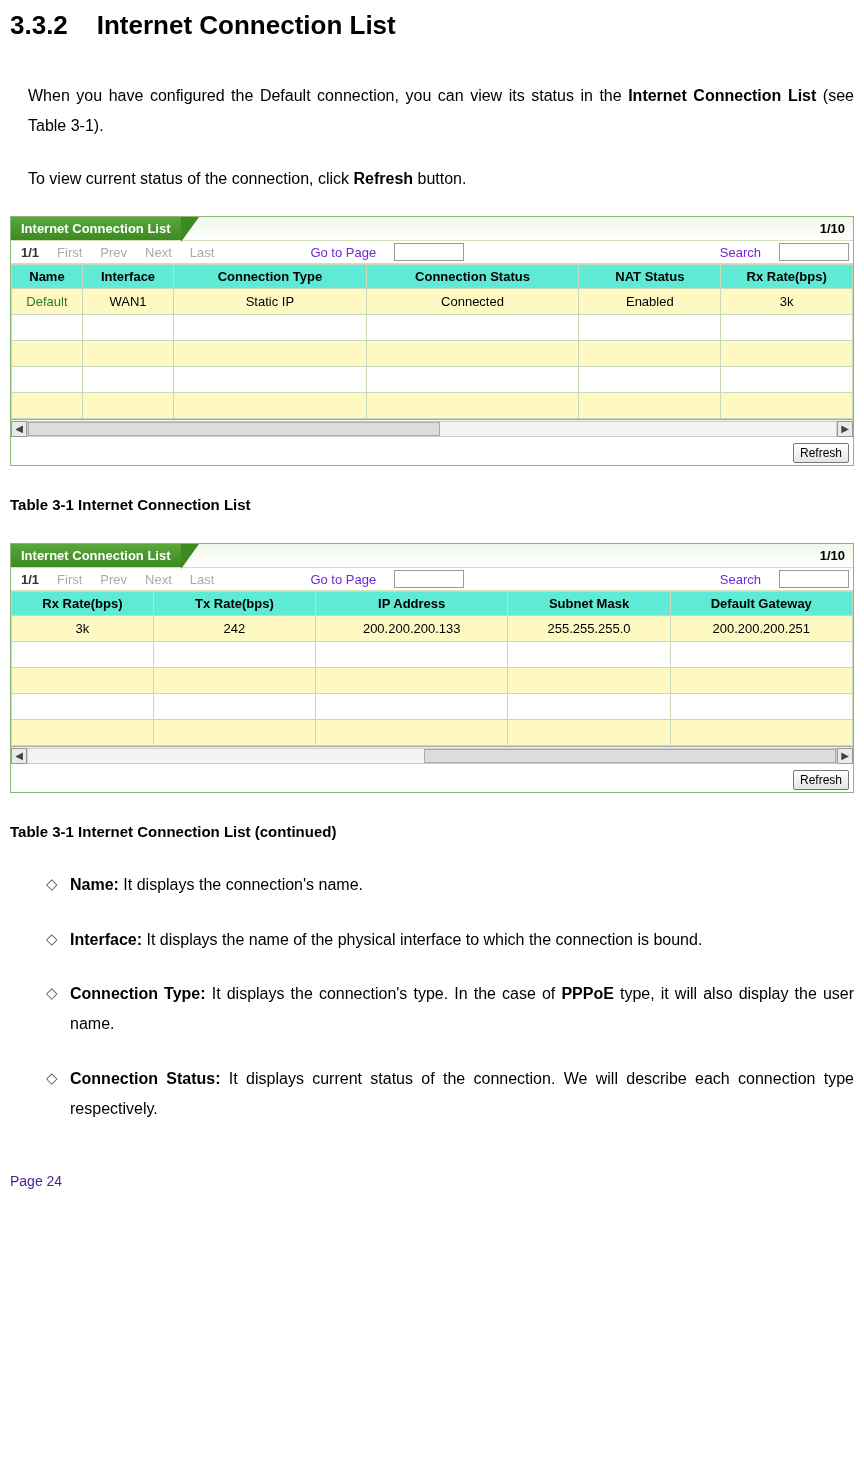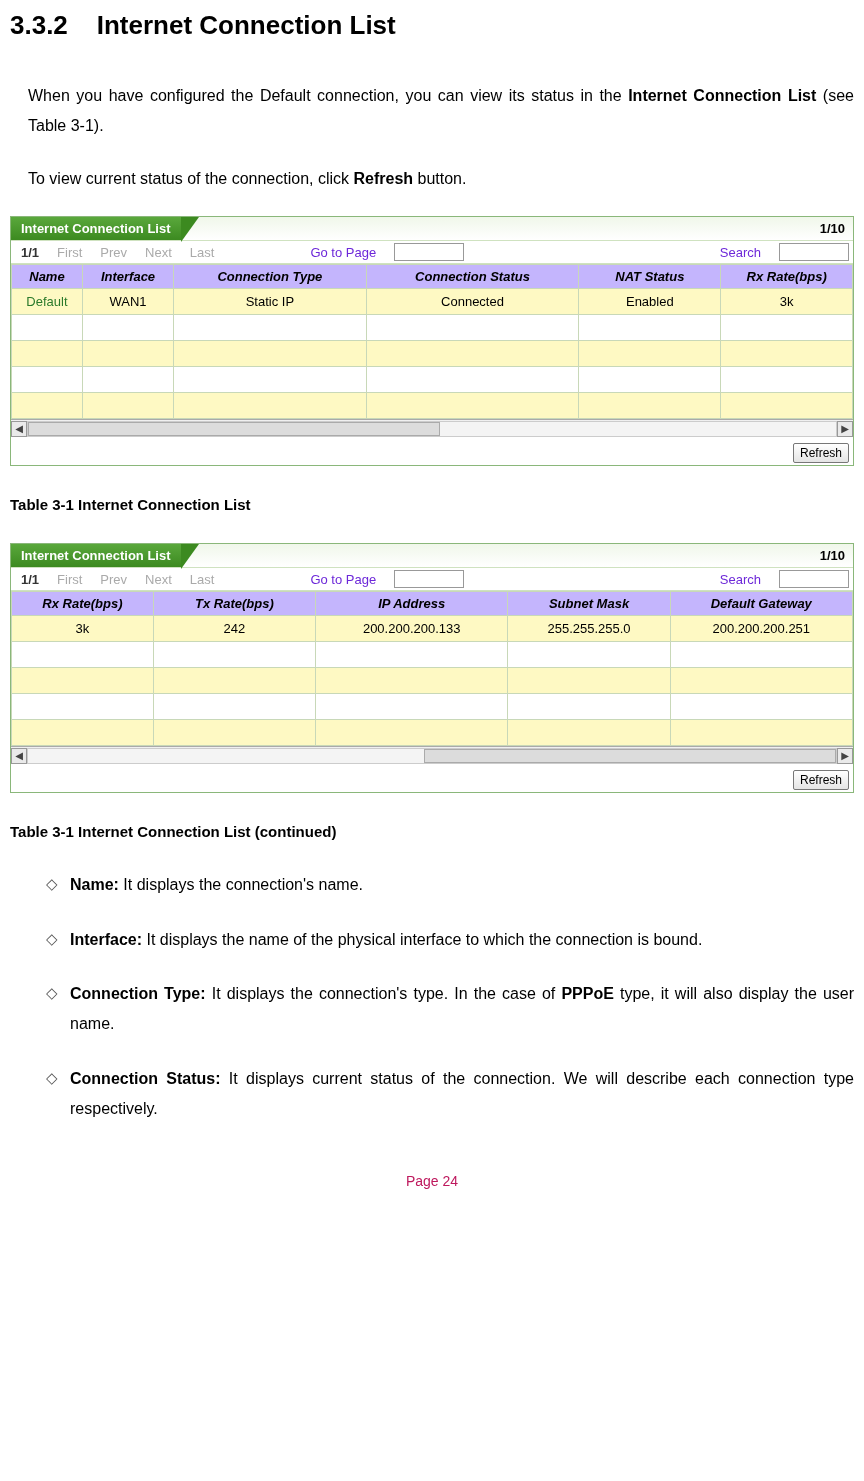--- a/index.html
+++ b/index.html
@@ -86,26 +86,25 @@
     padding: 1px 2px;
   }
   .pager .search-input { width: 130px; }
   .tbl {
     width: 100%;
     border-collapse: collapse;
     table-layout: fixed;
   }
   .tbl th {
     border: 1px solid #c8d8b8;
-    background: #c4b5fd;
+    background: #5eead4;
     font-weight: bold;
     font-size: 13px;
     padding: 4px 2px;
     text-align: center;
-    font-style: italic;
   }
   .tbl td {
     border: 1px solid #c8d8b8;
     height: 26px;
     text-align: center;
     font-size: 13px;
     padding: 2px;
   }
   .tbl tr.even td { background: #fef9c3; }
   .tbl tr.odd td { background: #fff; }
@@ -164,24 +163,24 @@
     line-height:1.9;
   }
   .desc-text {
     flex: 1;
     font-size: 16px;
     line-height: 1.9;
     text-align: justify;
   }
   .desc-text b { font-weight: bold; }
   .page-num {
-    text-align: center;
+    text-align: left;
     font-size: 14px;
     margin-top: 48px;
-    color:#be185d;
+    color:#4c1d95;
   }
 </style>
 </head>
 <body>
 
 <h2 class="section-title">
   <span>3.3.2</span>&nbsp;&nbsp;&nbsp;
   <span>Internet Connection List</span>
 </h2>
 

